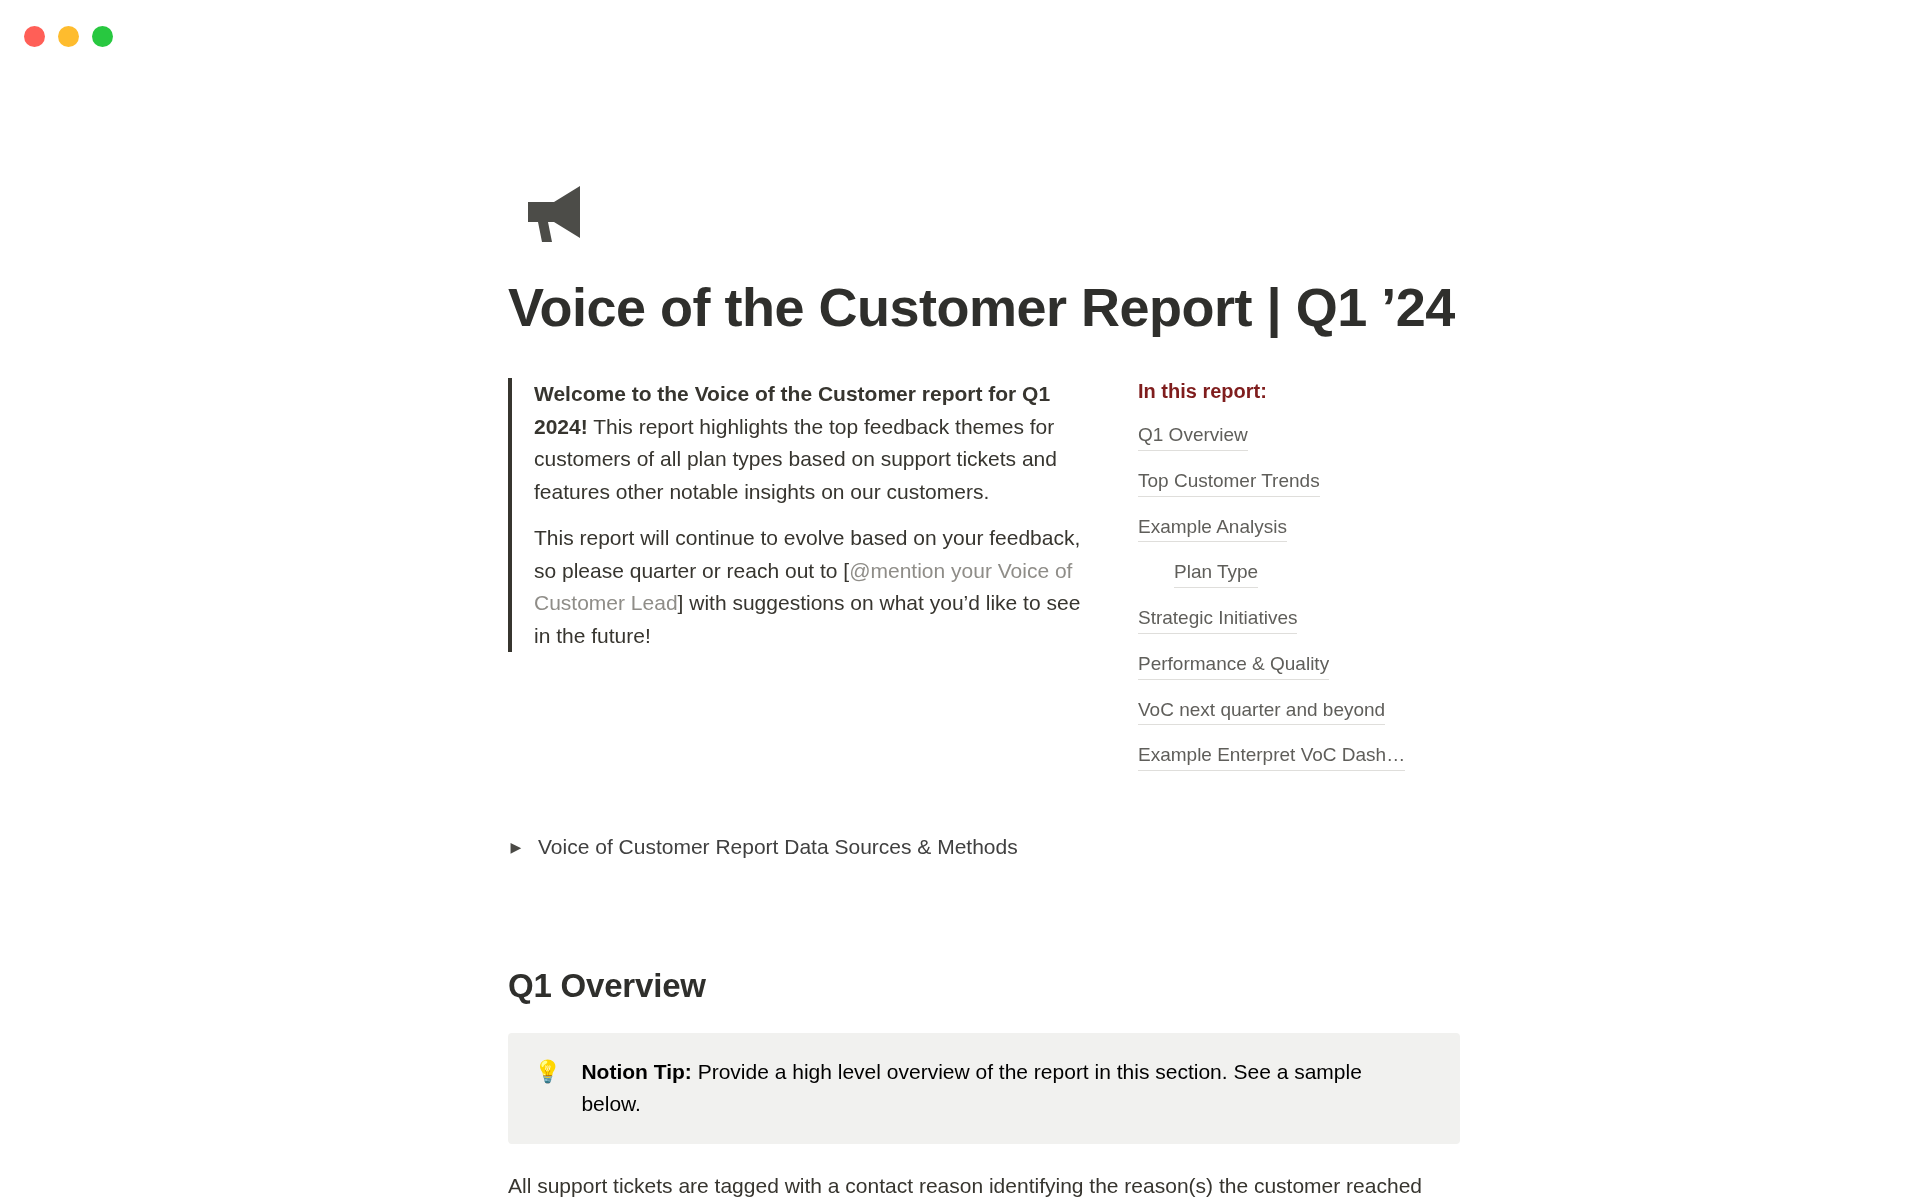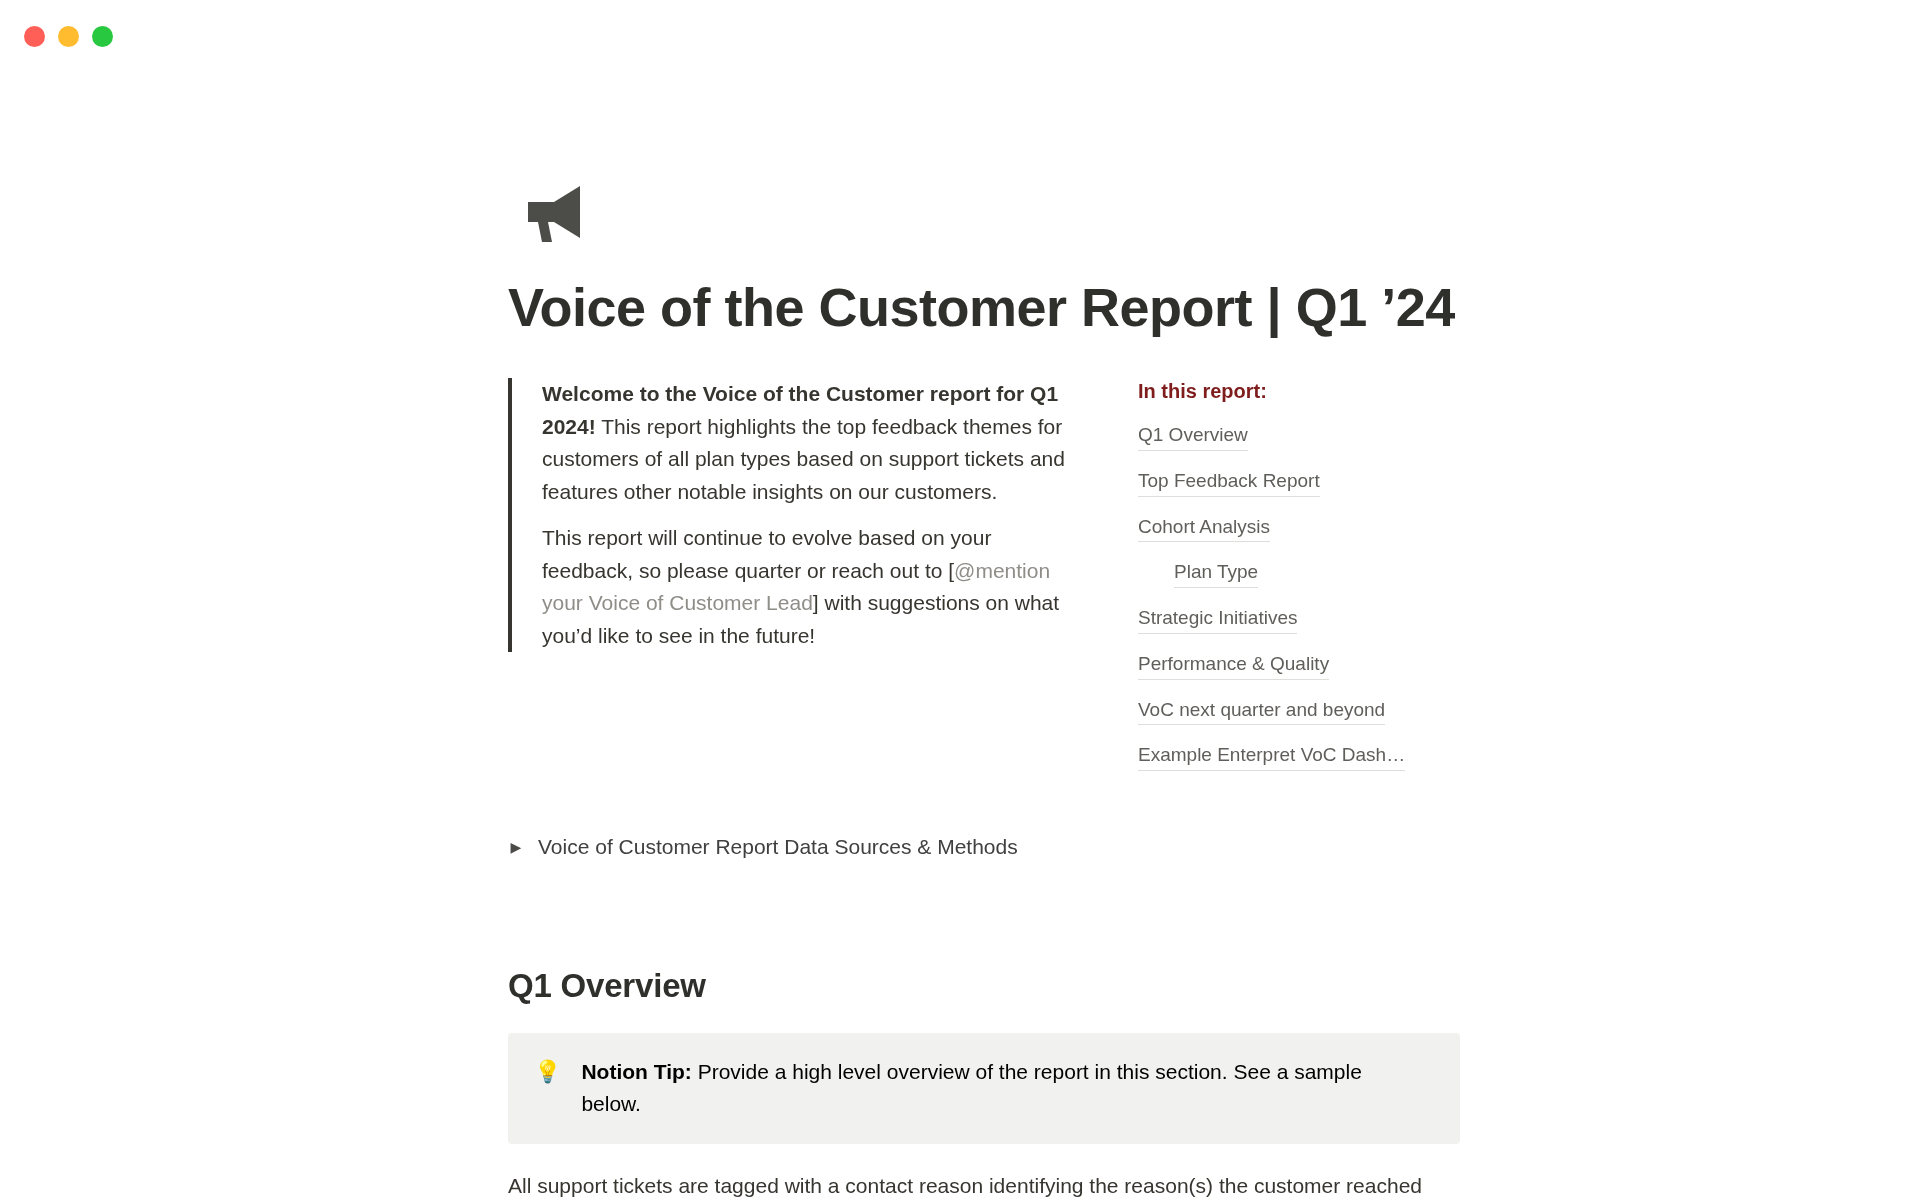--- a/index.html
+++ b/index.html
@@ -85,21 +85,21 @@
     display: flex;
     align-items: flex-start;
   }
   .intro-left {
     width: 578px;
     border-left: 4px solid #37352f;
     padding-left: 22px;
     box-sizing: border-box;
   }
   .intro-left p {
-    margin: 0 0 14px 8px;
+    margin: 0 0 14px 0;
     font-size: 21px;
     line-height: 1.55;
     color: #37352f;
   }
   .intro-left p:last-child { margin-bottom: 0; }
   .intro-left strong { font-weight: 700; }
   .mention {
     color: #8f8d88;
   }
 
@@ -220,22 +220,22 @@
           <strong>Welcome to the Voice of the Customer report for Q1 2024!</strong><span> This report highlights the top feedback themes for customers of all plan types based on support tickets and features other notable insights on our customers.</span>
         </p>
         <p>
           <span>This report will continue to evolve based on your feedback, so please quarter or reach out to [</span><span class="mention">@mention your Voice of Customer Lead</span><span>] with suggestions on what you’d like to see in the future!</span>
         </p>
       </div>
 
       <div class="intro-right">
         <div class="toc-title">In this report:</div>
         <a class="toc-item">Q1 Overview</a>
-        <a class="toc-item">Top Feedback Report</a>
-        <a class="toc-item">Cohort Analysis</a>
+        <a class="toc-item">Top Customer Trends</a>
+        <a class="toc-item">Example Analysis</a>
         <a class="toc-item indent">Plan Type</a>
         <a class="toc-item">Strategic Initiatives</a>
         <a class="toc-item">Performance &amp; Quality</a>
         <a class="toc-item">VoC next quarter and beyond</a>
         <a class="toc-item">Example Enterpret VoC Dash…</a>
       </div>
 
     </div>
 
     <div class="toggle-row">

